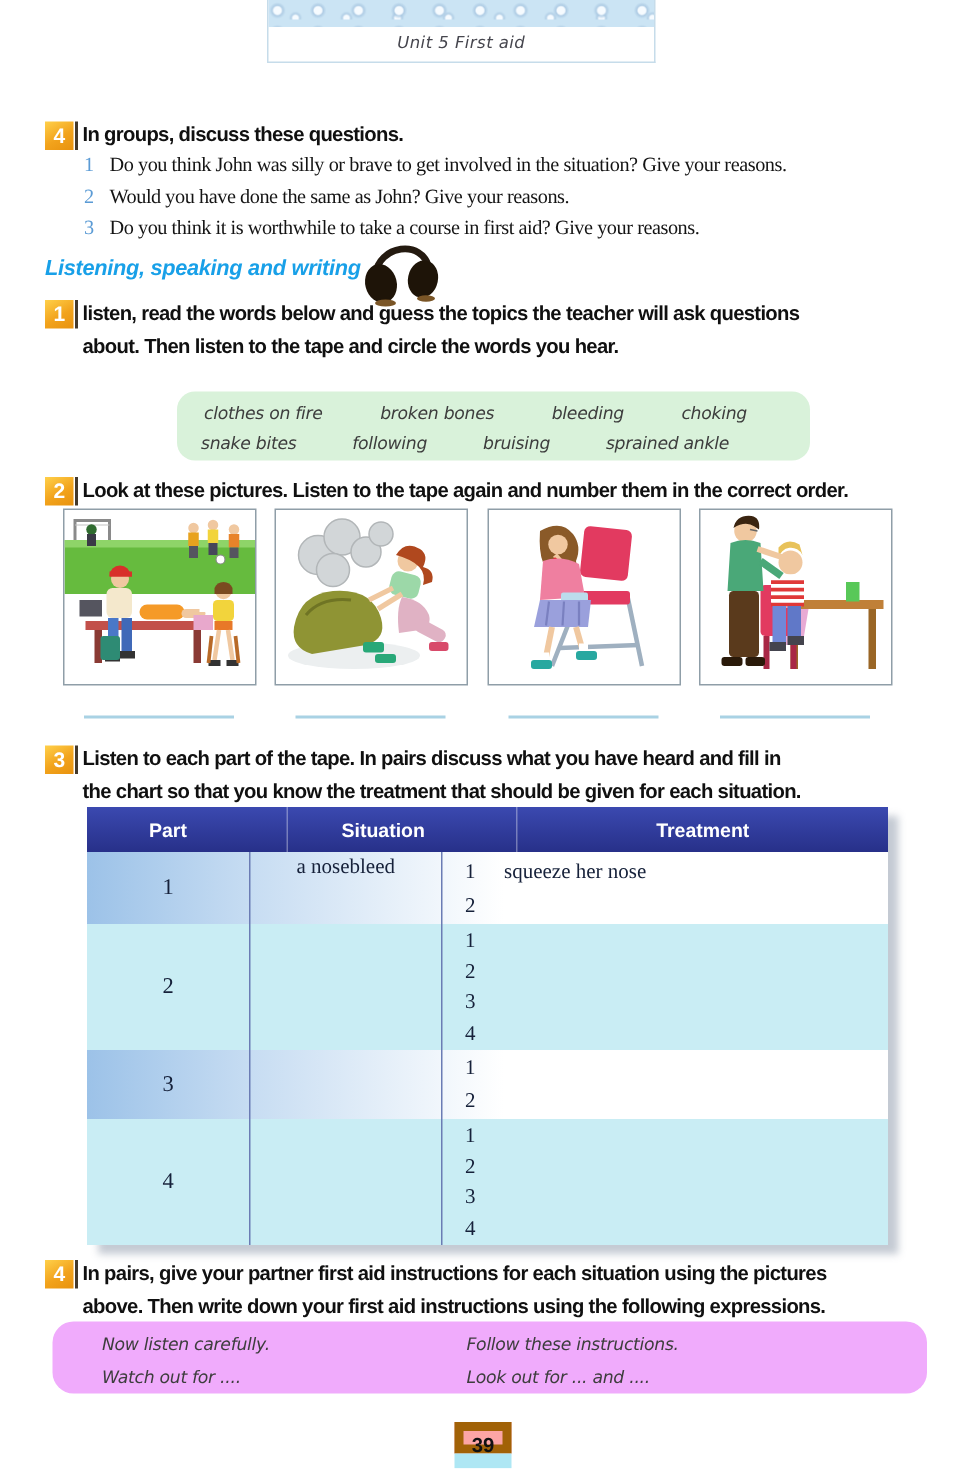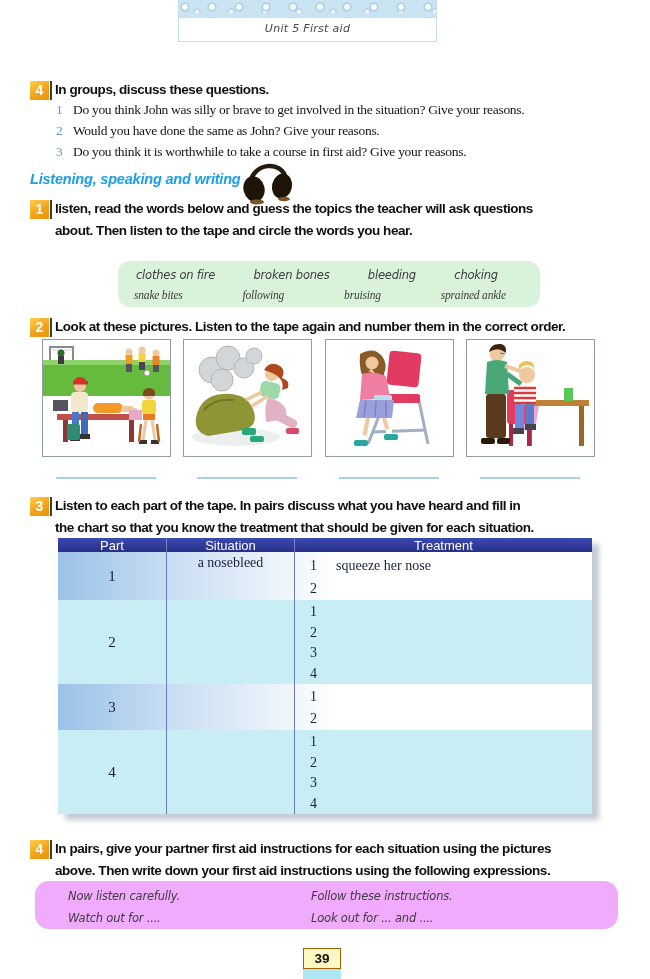--- a/index.html
+++ b/index.html
@@ -56,39 +56,39 @@
 
   
   .wordbox {
     position:absolute; left:118px; top:261px; width:422px; height:46px;
     background:#d9f2da; border-radius:12px; box-sizing:border-box;
     font-family:"DejaVu Sans", sans-serif; font-style:italic;
     font-size:11.5px; letter-spacing:-0.2px; color:#3d3d3d; padding-top:4px;
   }
   .wordrow { display:flex; justify-content:space-between; line-height:20px; }
   .wordrow.r1 { padding:0 42px 0 18px; }
-  .wordrow.r2 { padding:0 34px 0 16px;font-family:Liberation Serif, serif; }
+  .wordrow.r2 { padding:0 54px 0 16px; }
 
   
   .frame {
     position:absolute; top:339px; width:127px; height:116px; background:#ffffff;
     border:1px solid #8f9ea8; box-sizing:content-box;
   }
   .frame svg { display:block; width:127px; height:116px; }
   .ansline { position:absolute; top:477px; width:100px; height:2px; background:#a9d2e4; }
 
   
   .ttable {
     position:absolute; left:58px; top:538px; width:534px;
     box-shadow:7px 6px 5px rgba(125,138,158,0.45);
     font-family:"Liberation Serif", serif;
   }
   .thead {
-    display:flex; height:14px; background:linear-gradient(180deg,#3b49b0 0%, #273089 100%);
-    color:#ffffff; font-family:"Liberation Sans", sans-serif; font-weight:normal; font-size:13px;
+    display:flex; height:30px; background:linear-gradient(180deg,#3b49b0 0%, #273089 100%);
+    color:#ffffff; font-family:"Liberation Sans", sans-serif; font-weight:bold; font-size:13px;gap:25px;
   }
   .thead .hc { display:flex; align-items:center; justify-content:center; box-sizing:border-box; }
   .hc.h1 { width:108px; }
   .hc.h2 { width:128px; border-left:1px solid rgba(255,255,255,0.35); }
   .hc.h3 { flex:1;       border-left:1px solid rgba(255,255,255,0.35); }
   .trow { display:flex; }
   .row-grad { background:linear-gradient(90deg,#9cc2e8 0%, #c6dcf2 20%, #ffffff 52%); }
   .row-cyan { background:#c9edf4; }
   .c-part {
     width:108px; display:flex; align-items:center; justify-content:center;
@@ -111,21 +111,21 @@
     position:absolute; left:35px; top:881px; width:583px; height:48px;
     background:#f0abfc; border-radius:14px; box-sizing:border-box;
     font-family:"DejaVu Sans", sans-serif; font-style:italic;
     font-size:11.5px; letter-spacing:-0.2px; color:#3d3d3d;
     display:grid; grid-template-columns:243px 1fr; padding:5px 0 0 33px; line-height:20px;
   }
 
   
   .pagebox { position:absolute; left:303px; top:948px; width:38px; height:31px; }
   .pn-white {
-    box-sizing:border-box; width:38px; height:21px; border:1px solid #a16207; background:#fef9c3;
+    box-sizing:border-box; width:38px; height:21px; border:6px solid #a16207; background:#fca5a5;
     text-align:center; font-weight:bold; font-size:13.5px; color:#111; line-height:19px;
   }
   .pn-strip { width:38px; height:10px; background:#aee7f4; }
 </style>
 </head>
 <body>
 
 <div class="page">
 
   <div class="header-box">

